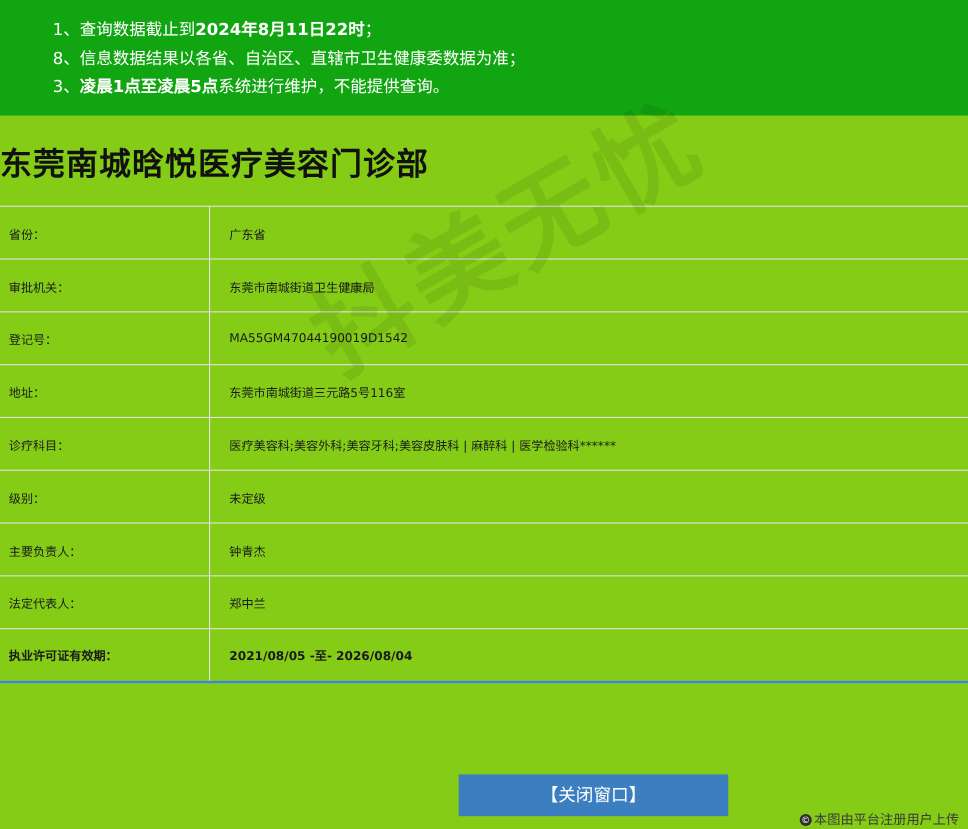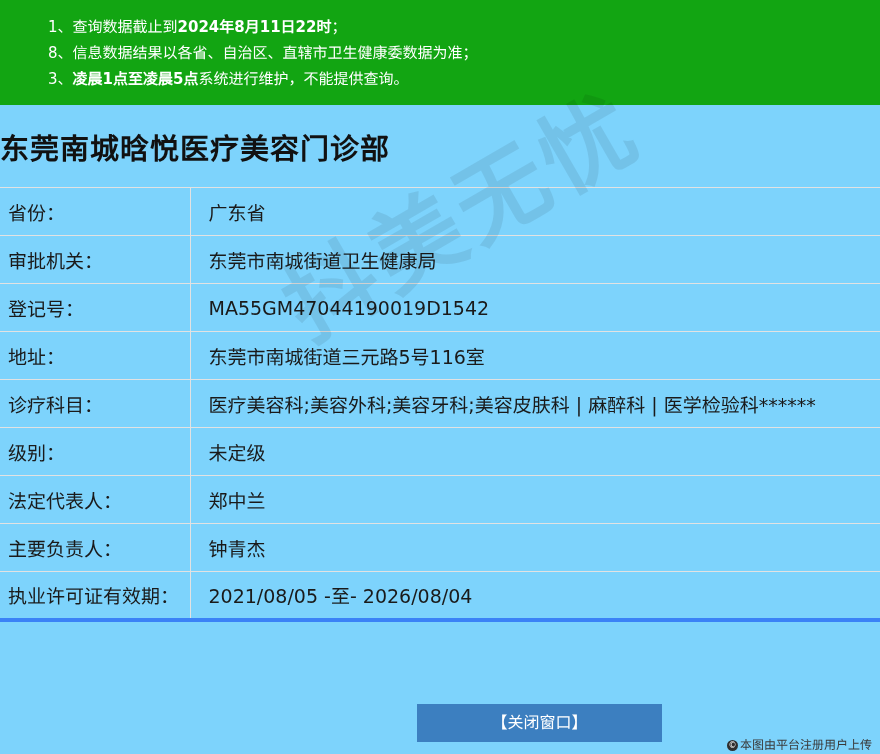--- a/index.html
+++ b/index.html
@@ -10,21 +10,21 @@
     width: 880px;
     height: 754px;
     background: #ffffff;
     font-family: "DejaVu Sans", "Liberation Sans", sans-serif;
   }
   #page {
     position: relative;
     width: 880px;
     height: 754px;
     overflow: hidden;
-    background: #7dd3fc;
+    background: #84cc16;
   }
 
   
   .notice {
     background: #12a512;
     color: #ffffff;
     padding: 14px 0 16px 0;
     height: 105px;
   }
   .notice ol {
@@ -57,27 +57,28 @@
   
   .info-table {
     width: 880px;
     border-collapse: collapse;
     table-layout: fixed;
   }
   .info-table tr {
     border-top: 1px solid #e2e2e2;
   }
   .info-table tr:last-child {
-    border-bottom: 4px solid #3b82f6;
+    border-bottom: 2px solid #3b82f6;
+    font-weight: bold;
   }
   .info-table td {
     padding: 0;
     height: 48px;
     vertical-align: middle;
-    font-size: 19px;
+    font-size: 11px;
     color: #222222;
     margin-left: 44px;
   }
   td.label {
     width: 190px;
     padding-left: 8px;
     border-right: 1px solid #e2e2e2;
     color: #1a1a1a;
   }
   td.value {
@@ -184,26 +185,26 @@
       </tr>
       <tr>
         <td class="label">诊疗科目：</td>
         <td class="value">医疗美容科;美容外科;美容牙科;美容皮肤科 | 麻醉科 | 医学检验科******</td>
       </tr>
       <tr>
         <td class="label">级别：</td>
         <td class="value">未定级</td>
       </tr>
       <tr>
+        <td class="label">主要负责人：</td>
+        <td class="value">钟青杰</td>
+      </tr>
+      <tr>
         <td class="label">法定代表人：</td>
         <td class="value">郑中兰</td>
-      </tr>
-      <tr>
-        <td class="label">主要负责人：</td>
-        <td class="value">钟青杰</td>
       </tr>
       <tr>
         <td class="label">执业许可证有效期：</td>
         <td class="value">2021/08/05 -至- 2026/08/04</td>
       </tr>
     </tbody>
   </table>
 
   <div class="watermark">抖美无忧</div>
 

